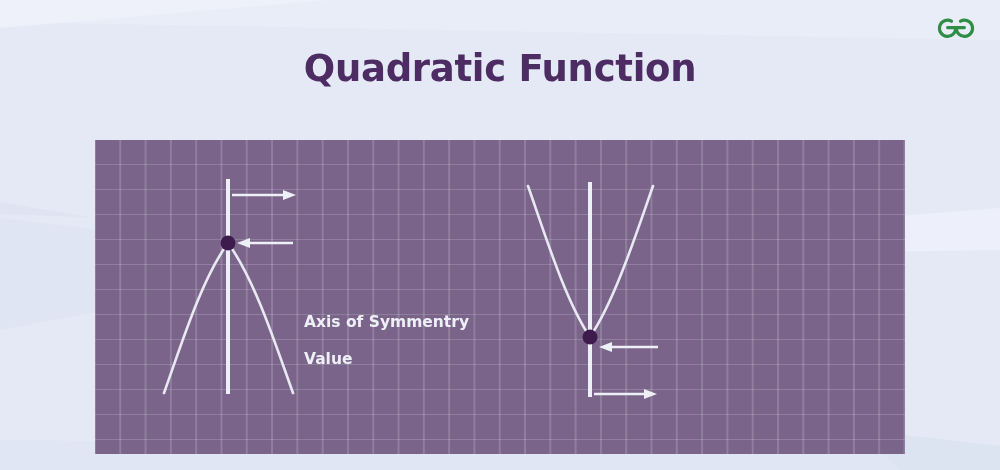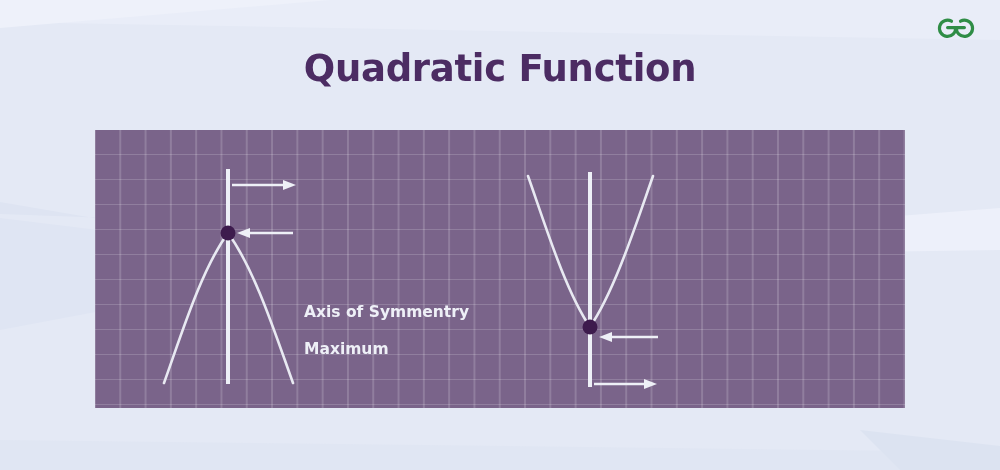--- a/index.html
+++ b/index.html
@@ -49,23 +49,23 @@
     font-weight: bold;
     letter-spacing: -0.3px;
     color: #4c2c63;
     font-family: "DejaVu Sans", "Liberation Sans", sans-serif;
   }
 
   
   #diagram-panel {
     position: absolute;
     left: 95px;
-    top: 130px;
+    top: 140px;
     width: 810px;
-    height: 278px;
+    height: 314px;
     background-color: #7a648a;
     background-image:
       linear-gradient(to right, rgba(255,255,255,0.17) 1.5px, transparent 1.5px),
       linear-gradient(to bottom, rgba(255,255,255,0.17) 1.5px, transparent 1.5px);
     background-size: 25.3px 25px;
     background-position: -1px -1px;
     overflow: hidden;
   }
   #panel-svg {
     position: absolute;
@@ -145,17 +145,17 @@
 
       <g>
         <line x1="499" y1="254" x2="551" y2="254" stroke="#eef0f7" stroke-width="2.6"></line>
         <polygon points="562,254 549,249 549,259" fill="#eef0f7"></polygon>
       </g>
     </svg>
 
     <div id="label-left-axis" class="diagram-label">Axis of Symmentry</div>
 
     <div id="label-left-vertex" class="diagram-label">
-      <span class="label-line">Maximum</span>
+      <span class="label-line">Value</span>
     </div>
 
   </div>
 </div>
 
 </body></html>

